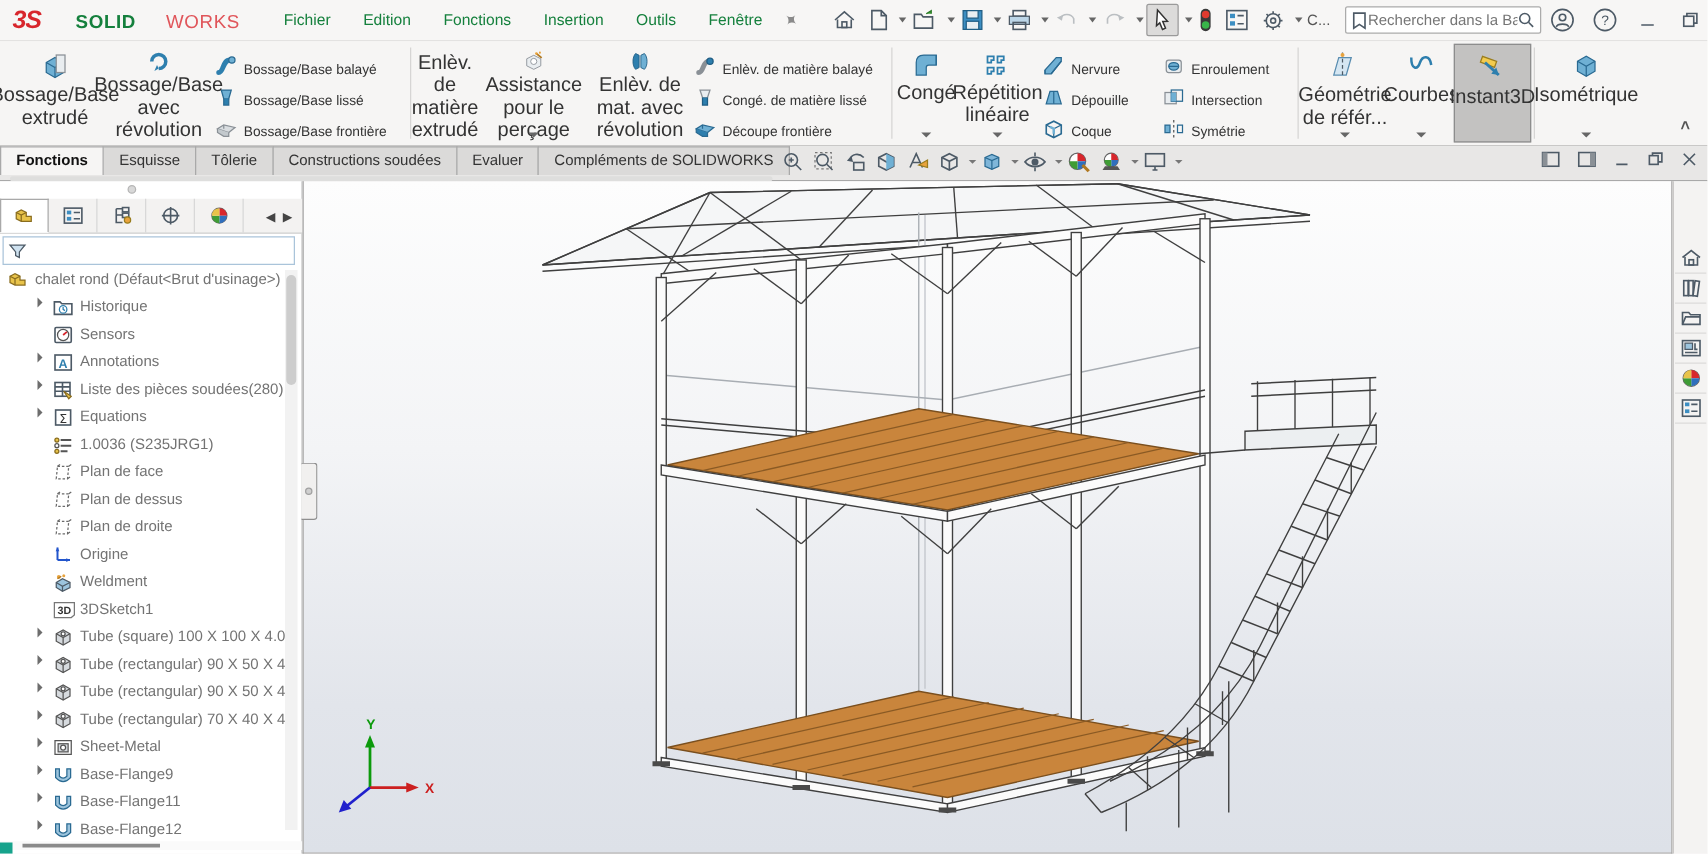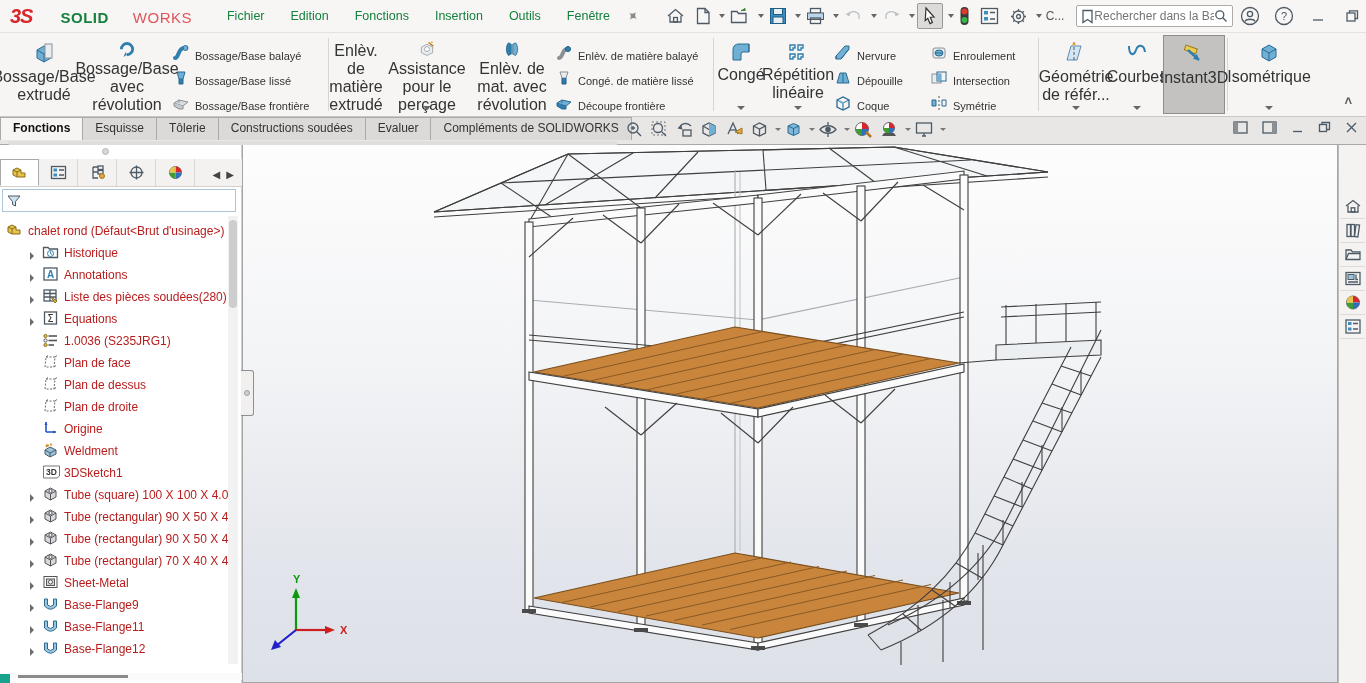--- a/index.html
+++ b/index.html
@@ -70,21 +70,21 @@
     background:#d8d8d8; border:1px solid #b5b5b5; }
   .ptabs { position:absolute; left:0; top:14px; width:242px; height:28px; display:flex; align-items:flex-end;
     border-bottom:1px solid #cfcfcf; background:#f3f2f1; }
   .ptab { width:39px; height:27px; display:flex; align-items:center; justify-content:center;
     border-right:1px solid #d8d8d8; }
   .ptab.active { background:#fff; border:1px solid #a9a9a9; border-bottom:1px solid #fff; }
   .ptab-arrows { margin-left:auto; display:flex; gap:6px; padding:0 8px 6px 0; color:#444; font-size:10px;}
   .filterrow { position:absolute; left:2px; top:44px; width:234px; height:23px; border:1px solid #aac4da;
     background:#fff; display:flex; align-items:center; padding-left:3px; }
   .tree { position:absolute; left:0; top:71px; width:228px; height:455px; overflow:hidden; }
-  .trow { display:flex; align-items:flex-end; height:22px; white-space:nowrap; font-size:12px; color:#b91c1c;}
+  .trow { display:flex; align-items:flex-start; height:22px; white-space:nowrap; font-size:12px; color:#737373;}
   .trow .tw-arrow { width:0; height:0; border-left:4px solid #6d6d6d; border-top:4px solid transparent;
     border-bottom:4px solid transparent; margin-left:30px; margin-right:0; }
   .trow .noarrow { width:4px; margin-left:30px; }
   .trow .ticon { width:17px; height:16px; margin-left:8px; margin-right:5px; flex:none; }
   .trow.root .ticon { margin-left:6px; }
   .vscroll { position:absolute; right:3px; top:71px; width:10px; height:448px; background:#f2f2f2; }
   .vthumb { position:absolute; left:1px; top:4px; width:8px; height:88px; background:#cdcdcd; border-radius:4px;}
   .hscroll { position:absolute; left:0; bottom:3px; width:242px; height:7px; background:#fafafa; }
   .hthumb { position:absolute; left:18px; top:2px; width:110px; height:3px; background:#8a8a8a; }
   .splittab { position:absolute; right:-13px; top:225px; width:13px; height:46px; background:#f1f0ef;
@@ -645,20 +645,31 @@
           <span class="ticon">
               <svg width="17" height="16" viewBox="0 0 17 16">
                 <path d="M1.5 13.5 V3.5 H6 L7.5 5 H15.5 V13.5 Z" fill="#fff" class="s1"></path>
                 <circle cx="8.5" cy="9.5" r="3" fill="#fff" stroke="#2e7fae"></circle>
                 <path d="M8.5 7.5 V9.5 L10 10.5" stroke="#2e7fae" fill="none"></path>
               </svg>
             </span>
           <span>Historique</span>
         </div>
 
+        <div class="trow">
+          <span class="noarrow"></span>
+          <span class="ticon">
+              <svg width="17" height="16" viewBox="0 0 17 16">
+                <rect x="2" y="2" width="13" height="12" rx="1" fill="#fff" class="s1"></rect>
+                <circle cx="8.5" cy="8" r="4.5" fill="#fff" stroke="#555"></circle>
+                <path d="M8.5 8 L11.5 5.5" stroke="#d8262c" stroke-width="1.4"></path>
+              </svg>
+            </span>
+          <span>Sensors</span>
+        </div>
 
         <div class="trow">
           <span class="tw-arrow"></span>
           <span class="ticon">
               <svg width="17" height="16" viewBox="0 0 17 16">
                 <rect x="2" y="2" width="13" height="12" fill="#fff" class="s1"></rect>
                 <text x="8.5" y="12" text-anchor="middle" font-size="10" font-weight="bold" fill="#2e7fae" font-family="Liberation Sans">A</text>
               </svg>
             </span>
           <span>Annotations</span>

